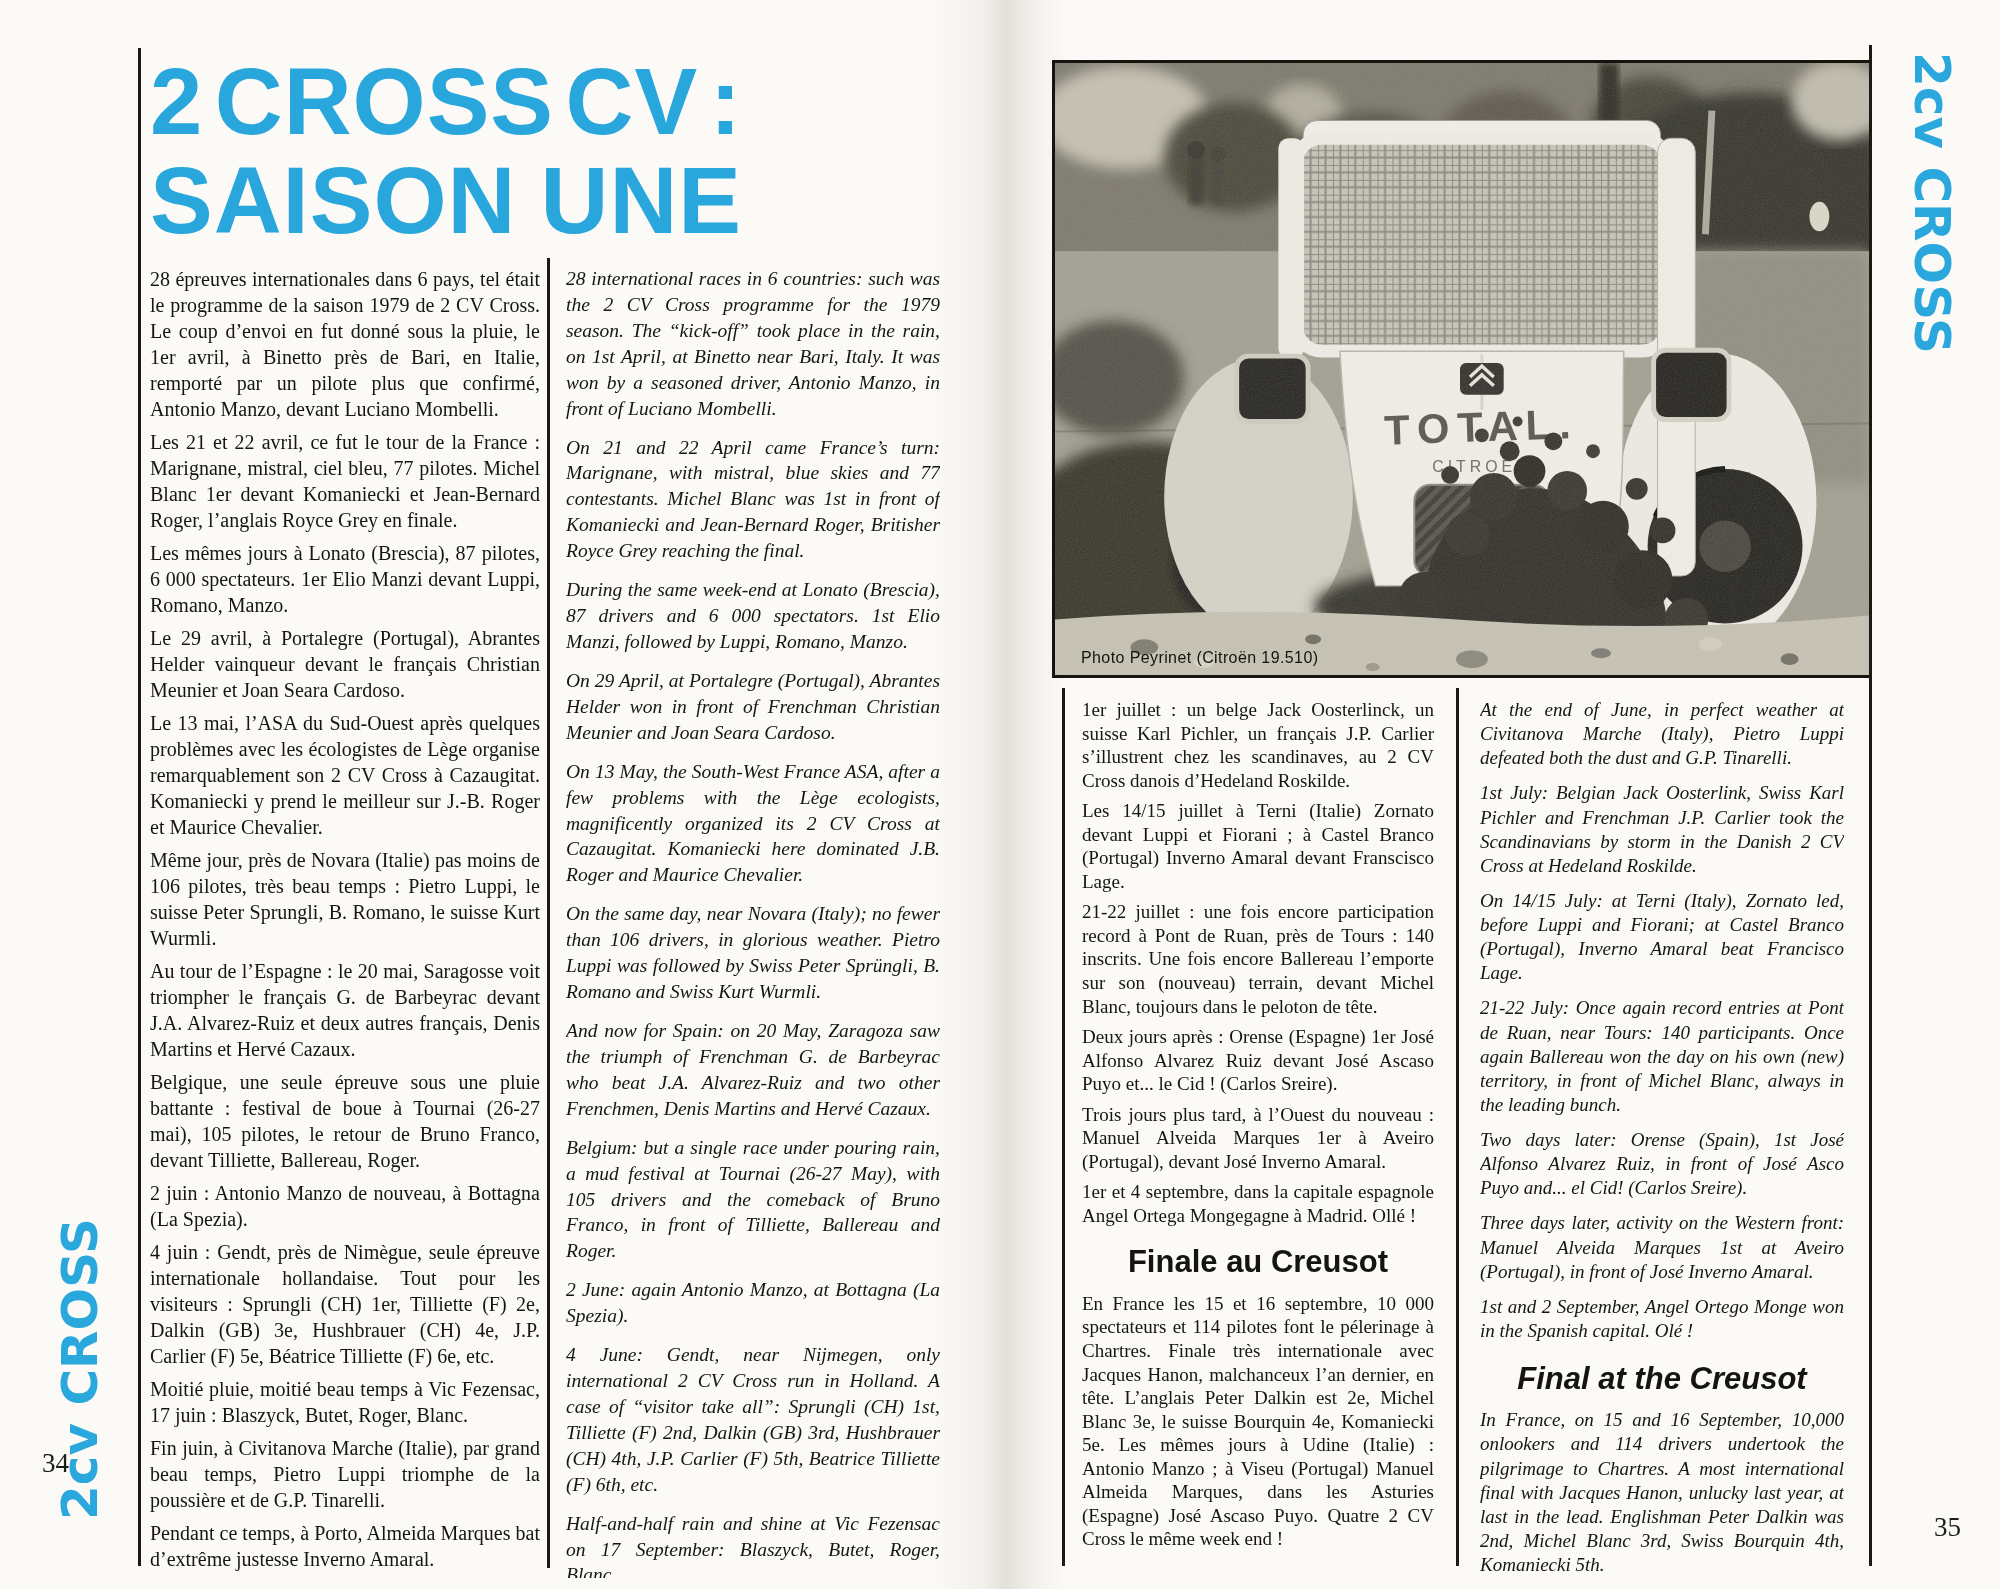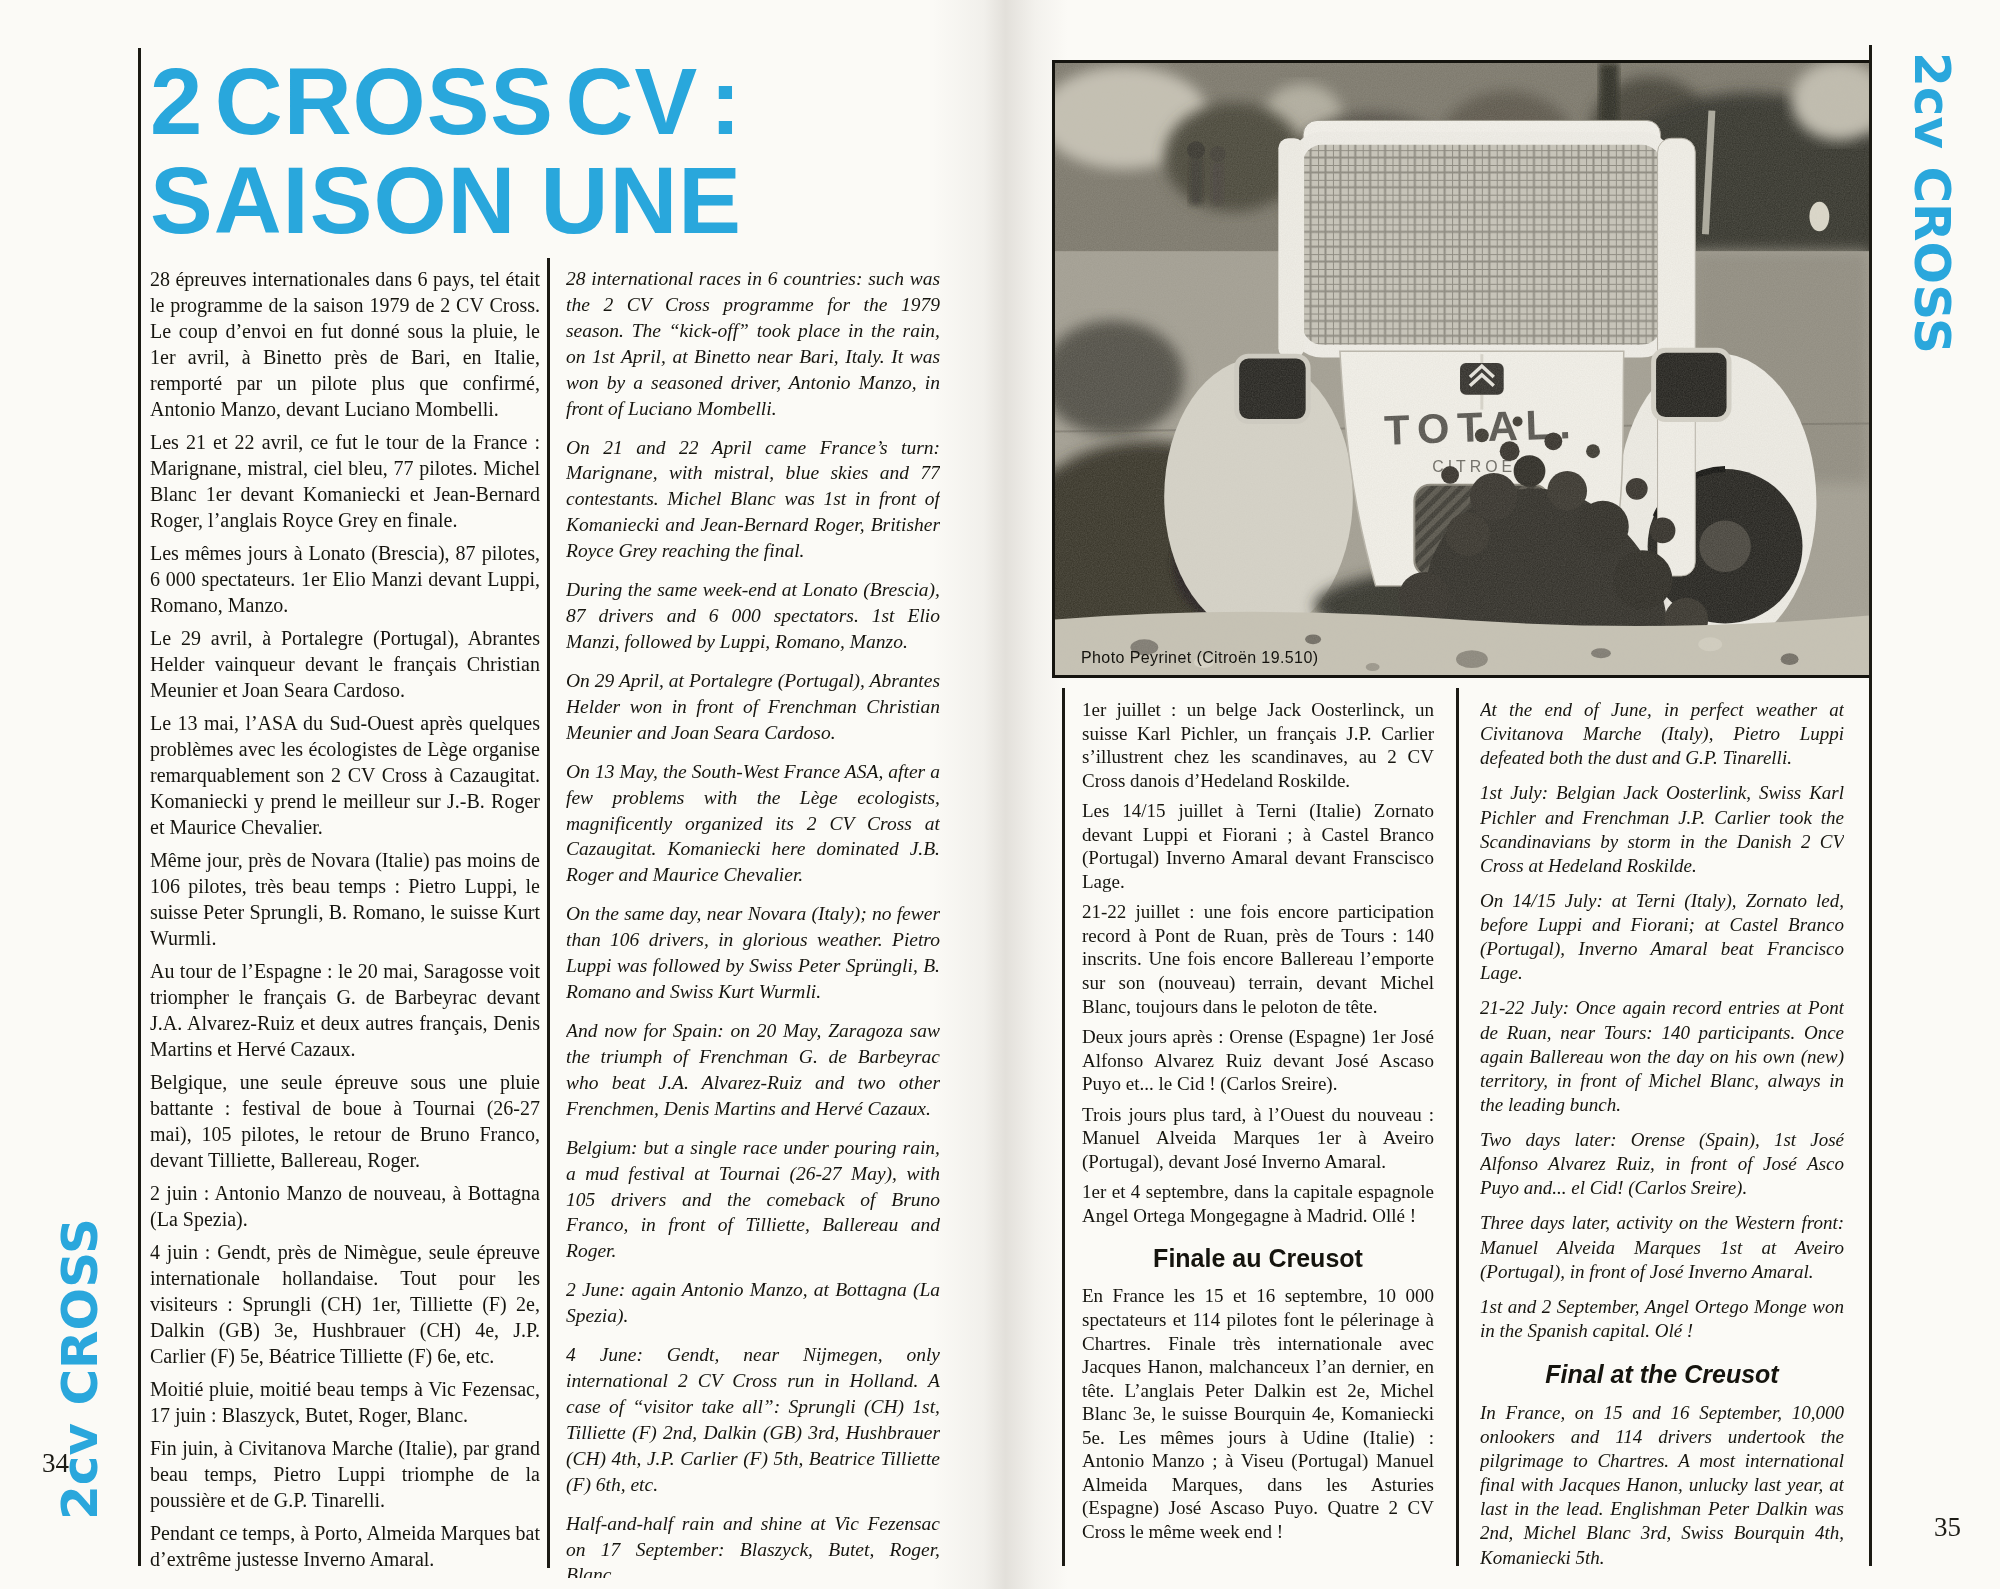--- a/index.html
+++ b/index.html
@@ -36,21 +36,21 @@
     font-style:italic; font-size:19.5px; line-height:1.33;}
   .en-left p{margin:0 0 13px 0;}
   .fr-right{left:1082px; top:690px; width:352px; height:876px;
     font-size:19px; line-height:1.24;}
   .en-right{left:1480px; top:690px; width:364px; height:876px;
     font-style:italic; font-size:19px; line-height:1.27;}
   .en-right p{margin:0 0 11px 0;}
 
   .col-heading{
     font-family:"Liberation Sans", sans-serif; font-weight:700;
-    font-size:25px; text-align:center; margin:16px 0 10px 0; color:#15140e;
+    font-size:31px; text-align:center; margin:16px 0 10px 0; color:#15140e;
     font-style:normal;
   }
   .en-right .col-heading{font-style:italic;}
 
   .brand-v{
     position:absolute; writing-mode:vertical-rl; white-space:nowrap;
     font-family:"DejaVu Sans", sans-serif; font-weight:700;
     font-size:50px; line-height:88px; color:#2aa7dc; letter-spacing:0;
   }
   .brand-left{left:36px; top:1138px; height:382px; transform:rotate(180deg);}

